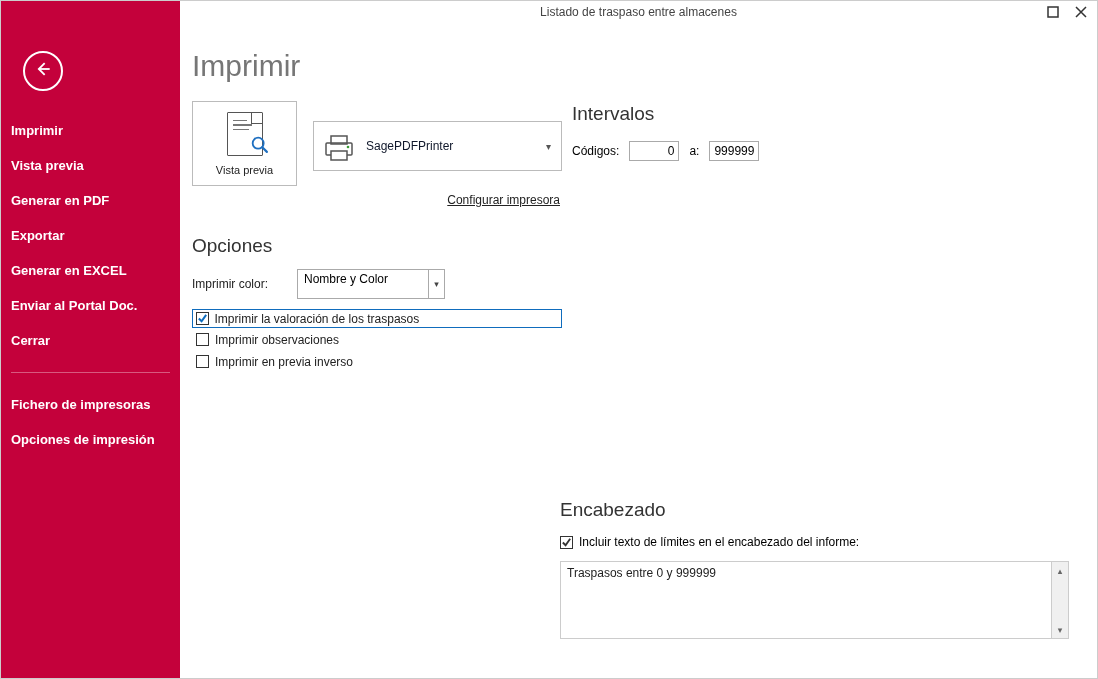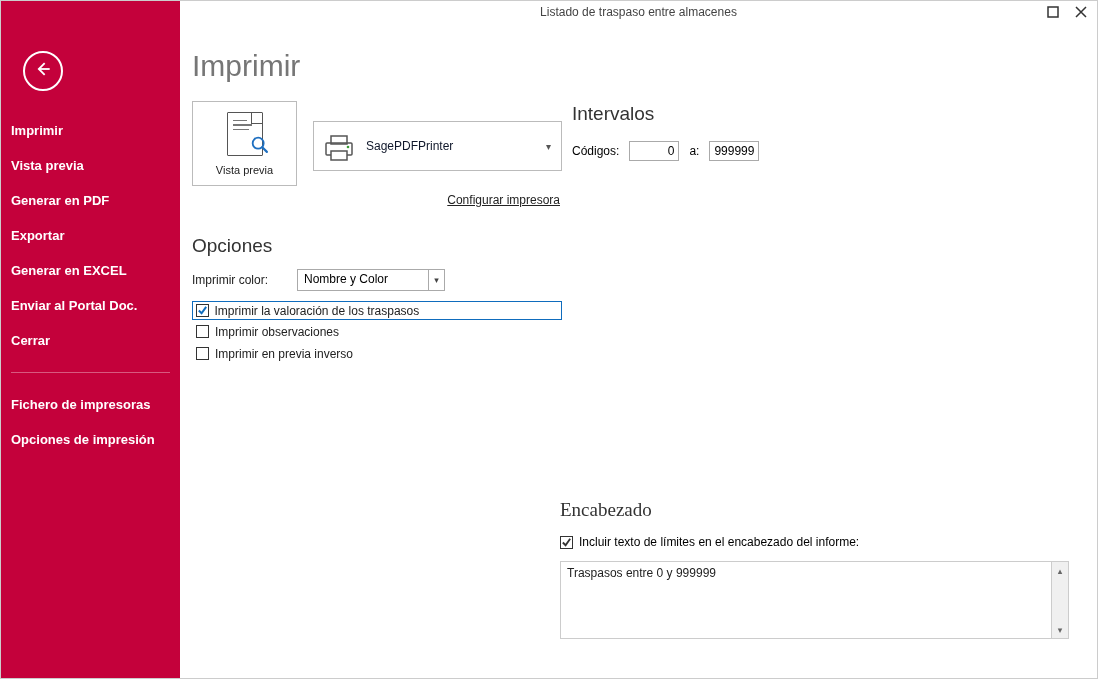--- a/index.html
+++ b/index.html
@@ -49,35 +49,35 @@
   .printer-ico { width:34px; height:26px; position:relative; margin-right:10px;}
   .printer-ico svg{width:34px;height:30px;}
   .printer-name { font-size:12px; color:#0f172a;}
   .printer-caret { position:absolute; right:10px; font-size:10px; color:#555;}
   .config-link { display:block; text-align:right; font-size:12px; color:#222; text-decoration:underline; margin-top:22px; padding-right:2px; cursor:pointer;}
 
   
   h2.section { font-size: 19px; font-weight: 400; color: #333; margin: 28px 0 12px 0; }
   .opt-row { display:flex; align-items:center; margin-bottom:10px;}
   .opt-label { font-size:12px; width:105px; color:#222;}
-  .combo { position:relative; width:148px; height:22px; border:1px solid #aaa; font-size:12px; padding:2px 18px 2px 6px; background:#fff; cursor:pointer;}
+  .combo { position:relative; width:148px; height:30px; border:1px solid #aaa; font-size:12px; padding:2px 18px 2px 6px; background:#fff; cursor:pointer;}
   .combo-caret{position:absolute; right:0; top:0; bottom:0; width:16px; border-left:1px solid #aaa; display:flex; align-items:center; justify-content:center; font-size:9px; color:#444;}
   .chk-line { display:flex; align-items:flex-start; font-size:12px; padding:3px 4px; margin-bottom:2px; color:#222;}
   .chk-line.focused { border:1.5px solid #0f6cbd; padding:1.5px 2.5px;}
   .chk { width:13px; height:13px; border:1px solid #333; margin-right:6px; display:flex; align-items:center; justify-content:center; background:#fff; flex-shrink:0;}
   .chk.checked svg{width:11px;height:11px; stroke:#0f6cbd; stroke-width:2.2; fill:none;}
 
   
   .intervalos { margin-top: 54px; }
   .interval-row { display:flex; align-items:center; gap:10px; font-size:12px; margin-top:16px;}
   .num-input { width:50px; height:20px; border:1px solid #aaa; font-size:12px; text-align:right; padding:1px 4px;}
 
   
   .enc-section { position:absolute; left:380px; right:28px; top:498px;}
-  .enc-section h2{font-size:19px; font-weight:400; color:#333; margin-bottom:14px;font-family:Liberation Serif, serif;}
+  .enc-section h2{font-size:19px; font-weight:400; color:#333; margin-bottom:14px;}
   .enc-chk-line{ display:flex; align-items:center; font-size:12px; margin-bottom:12px;}
   .textarea-wrap{display:flex;}
   .enc-textarea { flex:1; height:78px; border:1px solid #ccc; font-size:12px; padding:4px 6px; resize:none; color:#222; font-family:inherit;}
   .scrollbar { width:17px; background:#f0f0f0; border:1px solid #ccc; border-left:none; display:flex; flex-direction:column; justify-content:space-between;}
   .scroll-btn { height:17px; display:flex; align-items:center; justify-content:center; font-size:9px; color:#666; cursor:pointer;}
 </style>
 </head>
 <body>
 
 <div class="window">

